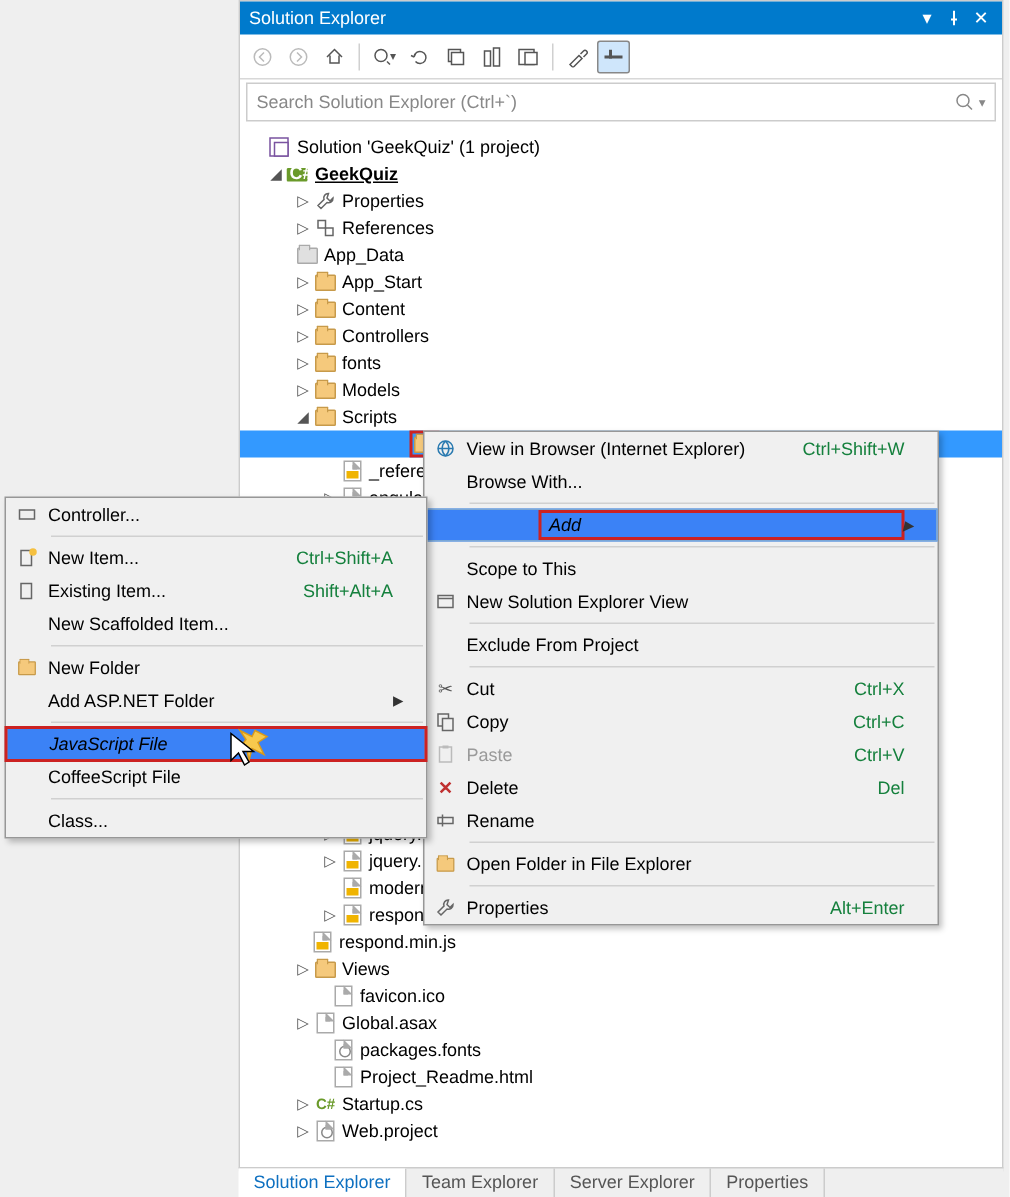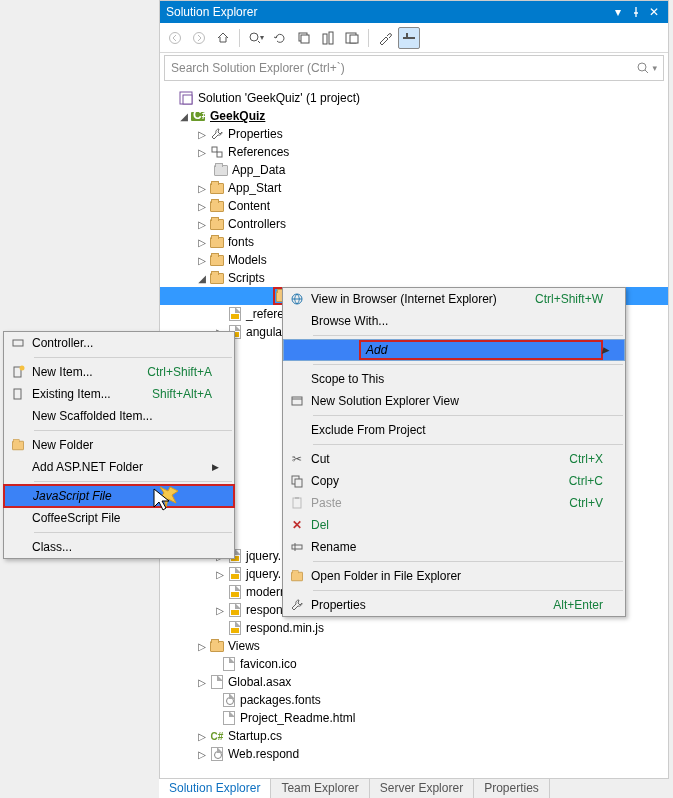--- a/index.html
+++ b/index.html
@@ -27,21 +27,21 @@
   .folder.gray { background: #e0e0e0; border-color: #aaa; }
   .folder.gray::before { background: #e0e0e0; border-color: #aaa; }
   .file { width: 12px; height: 14px; background: #fff; border: 1px solid #aaa; position: relative; }
   .file::after { content: ""; position: absolute; right: -1px; top: -1px; border: 3px solid transparent; border-left-color: #aaa; border-bottom-color: #aaa; }
   .file-js::before { content: ""; position: absolute; left: 1px; bottom: 1px; width: 8px; height: 5px; background: #f0b400; }
   .file-cfg::before { content: ""; position: absolute; left: 2px; top: 3px; width: 6px; height: 6px; border: 1px solid #888; border-radius: 50%; }
   .redbox { outline: 2px solid #cc2222; outline-offset: -1px; margin-left: 48px; }
   
   .ctxmenu { position: absolute; background: #f0f0f0; border: 1px solid #979797; box-shadow: 2px 2px 4px rgba(0,0,0,0.25); }
   .ctxmenu.lvl1 { left: 282px; top: 287px; width: 344px; }
-  .ctxmenu.lvl2 { left: 3px; top: 331px; width: 232px; }
+  .ctxmenu.lvl2 { left: 3px; top: 331px; width: 282px; }
   .cmi { height: 22px; display: flex; align-items: center; padding-right: 10px; }
   .cmi .cico { width: 28px; display: flex; justify-content: center; color: #555; }
   .cmi .clbl { flex: 1; }
   .cmi .csh { color: #15803d; }
   .cmi .carr { width: 12px; color: #333; font-size: 9px; }
   .cmi.dis { color: #9a9a9a; }
   .cmi.dis .cico { color: #bbb; }
   .cmi.hl { background: #3b82f6; border: 1px solid #7aa7d6; height: 22px; margin: 0; font-style: italic; }
   .csep { height: 1px; background: #d0d0d0; margin: 3px 2px 3px 30px; }
   .bottom-tabs { position: absolute; left: 159px; right: 4px; bottom: 0; height: 20px; display: flex; border-top: 1px solid #ccc; background: #efefef; }
@@ -172,21 +172,21 @@
     <div class="row" style="padding-left:36px;">
         <span class="arrow">▷</span>
         <span class="ico">
           <svg width="14" height="14">
             <rect x="2" y="2" width="5" height="5" fill="none" stroke="#666"></rect>
             <rect x="7" y="7" width="5" height="5" fill="none" stroke="#666"></rect>
           </svg>
         </span>
         <span class="lbl">References</span>
       </div>
-    <div class="row" style="padding-left:40px;">
+    <div class="row" style="padding-left:24px;">
         <span class="arrow"></span>
         <span class="ico">
           <div class="folder gray"></div>
         </span>
         <span class="lbl">App_Data</span>
       </div>
     <div class="row" style="padding-left:36px;">
         <span class="arrow">▷</span>
         <span class="ico">
           <div class="folder"></div>
@@ -275,21 +275,21 @@
         </span>
         <span class="lbl">moderni...  ......js</span>
       </div>
     <div class="row" style="padding-left:54px;">
         <span class="arrow">▷</span>
         <span class="ico">
           <div class="file file-js"></div>
         </span>
         <span class="lbl">respond.js</span>
       </div>
-    <div class="row" style="padding-left:54px;">
+    <div class="row" style="padding-left:34px;">
         <span class="arrow"></span>
         <span class="ico">
           <div class="file file-js"></div>
         </span>
         <span class="lbl">respond.min.js</span>
       </div>
 
     <div class="row" style="padding-left:36px;">
         <span class="arrow">▷</span>
         <span class="ico">
@@ -330,21 +330,21 @@
         <span class="ico">
           <span style="color:#6a9a2a;font-weight:bold;font-size:10px;">C#</span>
         </span>
         <span class="lbl">Startup.cs</span>
       </div>
     <div class="row" style="padding-left:36px;">
         <span class="arrow">▷</span>
         <span class="ico">
           <div class="file file-cfg"></div>
         </span>
-        <span class="lbl">Web.respond</span>
+        <span class="lbl">Web.project</span>
       </div>
   </div>
 </div>
 
 <div class="ctxmenu lvl1">
   <div class="cmi">
       <span class="cico">
         <svg width="14" height="14">
           <circle cx="7" cy="7" r="5" fill="none" stroke="#2a7ab0"></circle>
           <path d="M2 7h10M7 2c3 3 3 7 0 10M7 2c-3 3-3 7 0 10" fill="none" stroke="#2a7ab0"></path>
@@ -413,20 +413,21 @@
         </svg>
       </span>
       <span class="clbl">Paste</span>
       <span class="csh">Ctrl+V</span>
       <span class="carr"></span>
     </div>
   <div class="cmi">
       <span class="cico">
         <span style="color:#c03030;font-weight:bold;">✕</span>
       </span>
+      <span class="clbl">Delete</span>
       <span class="csh">Del</span>
       <span class="carr"></span>
     </div>
   <div class="cmi">
       <span class="cico">
         <svg width="14" height="14">
           <rect x="2" y="5" width="10" height="4" fill="none" stroke="#666"></rect>
           <line x1="5" y1="3" x2="5" y2="11" stroke="#666"></line>
         </svg>
       </span>

